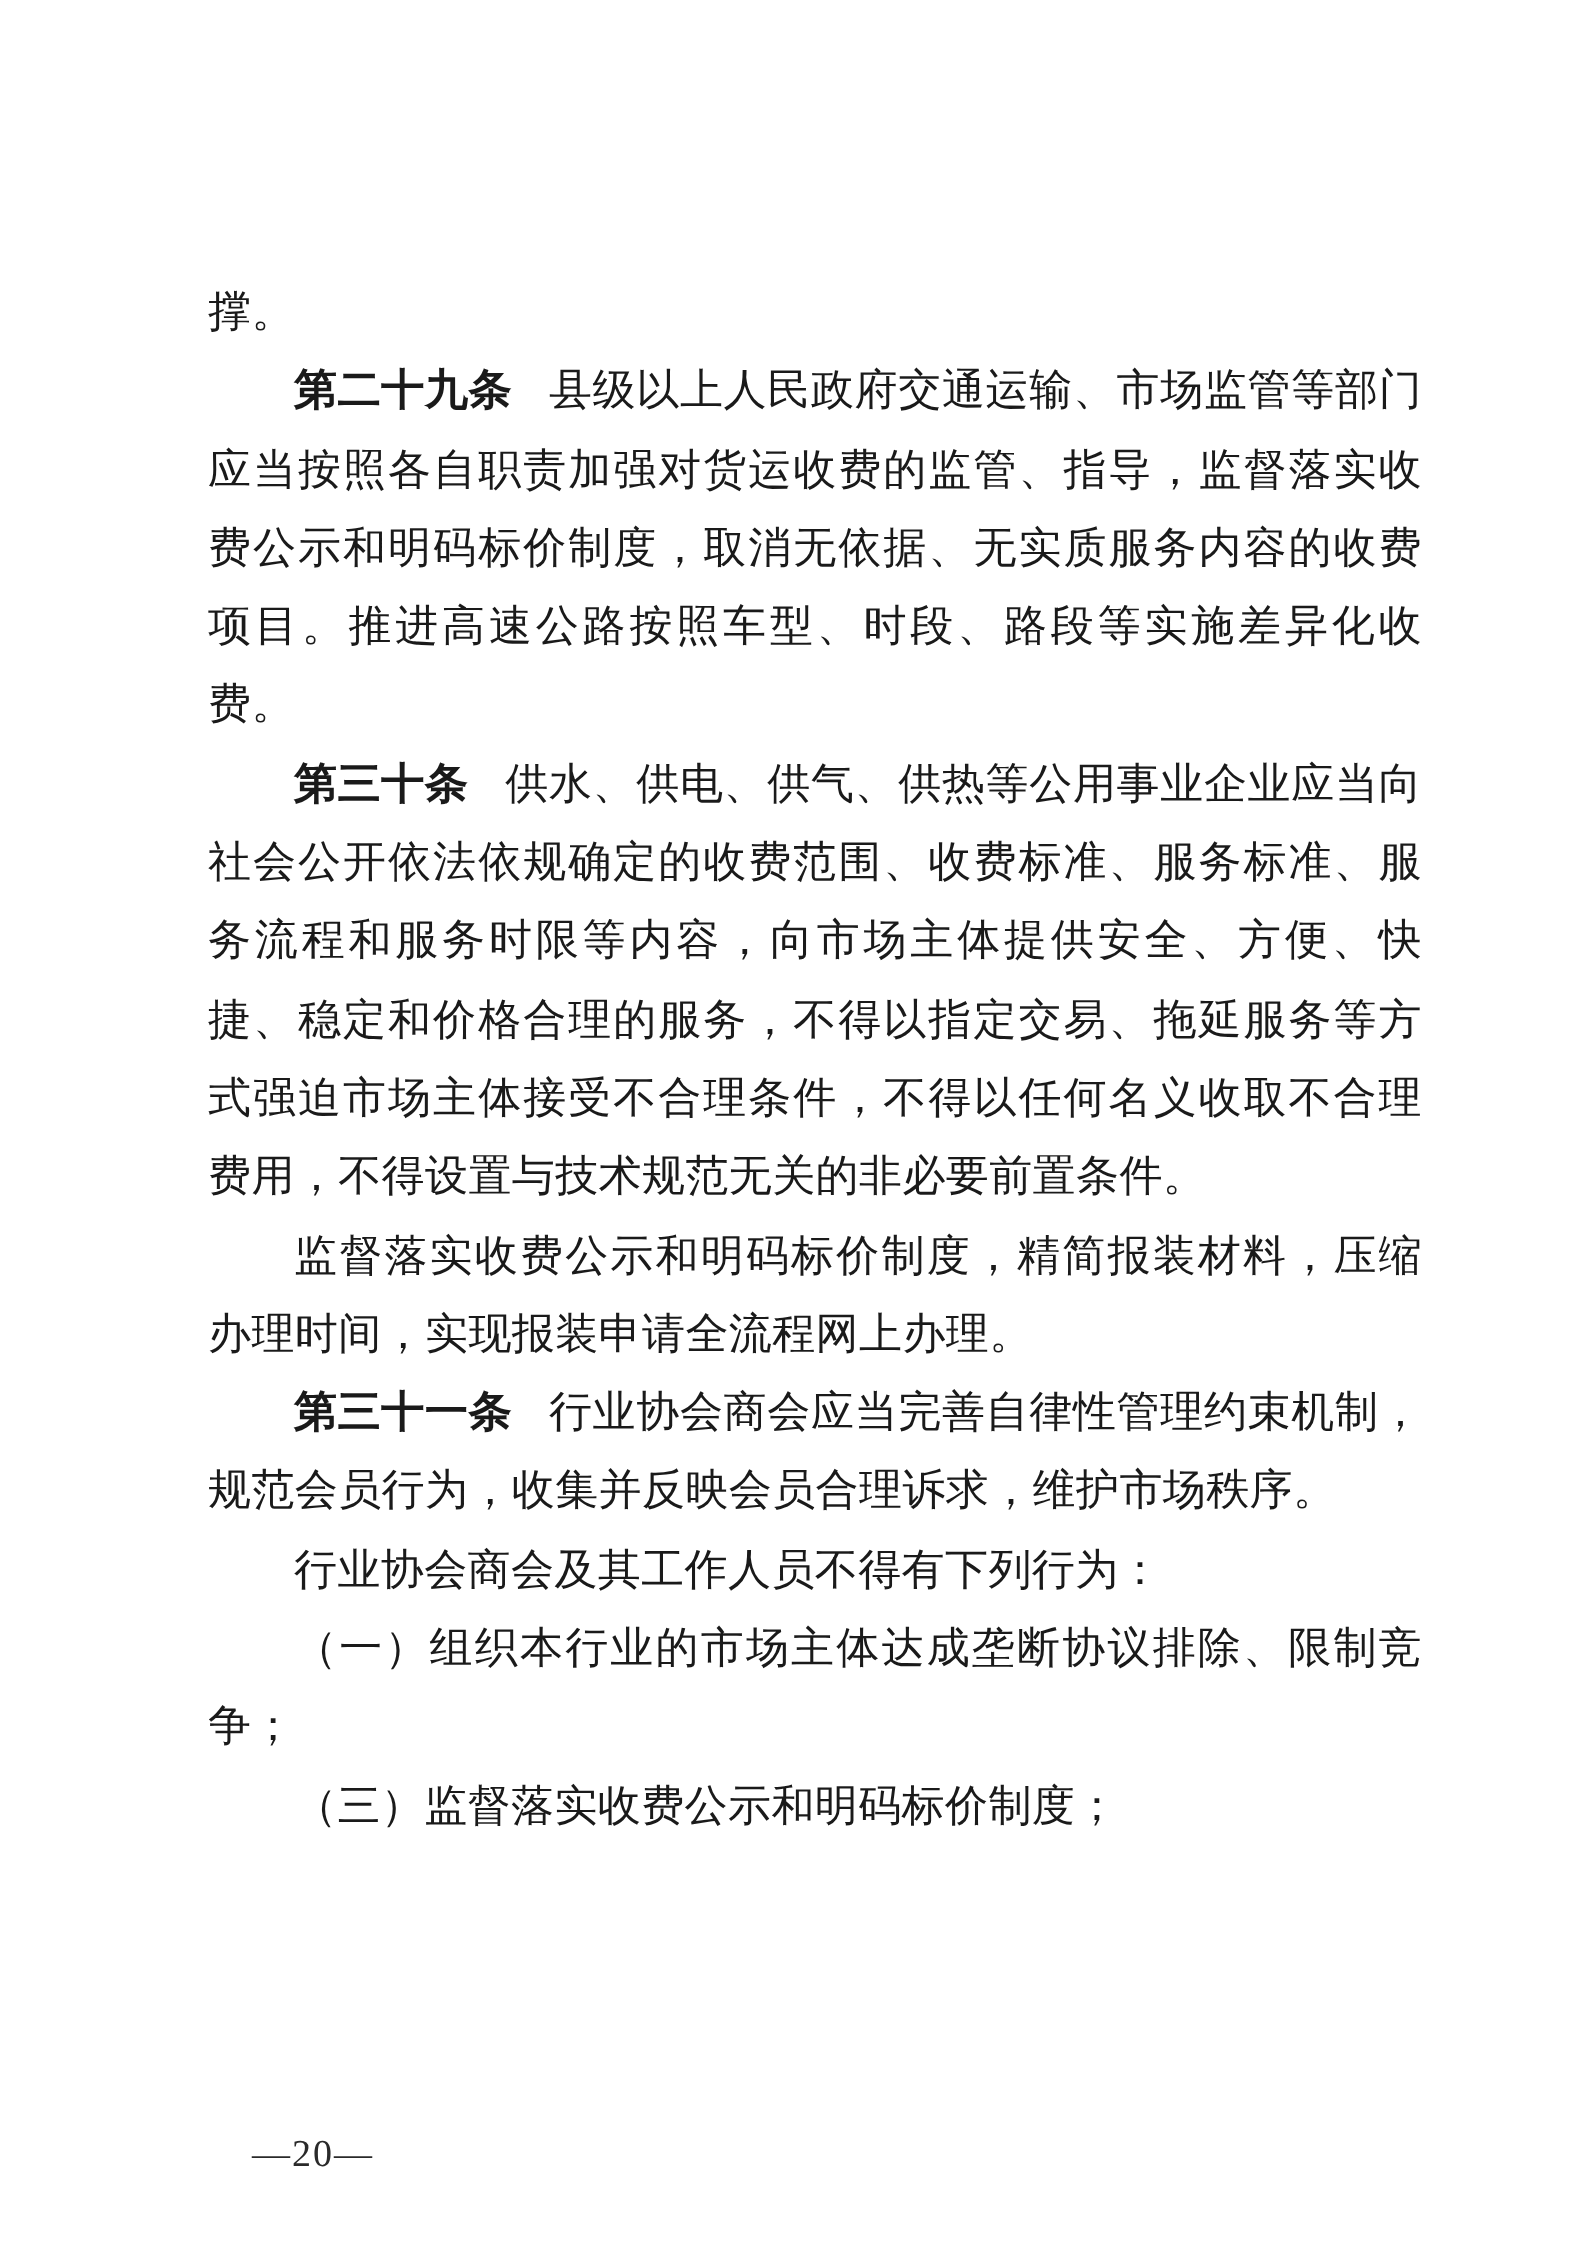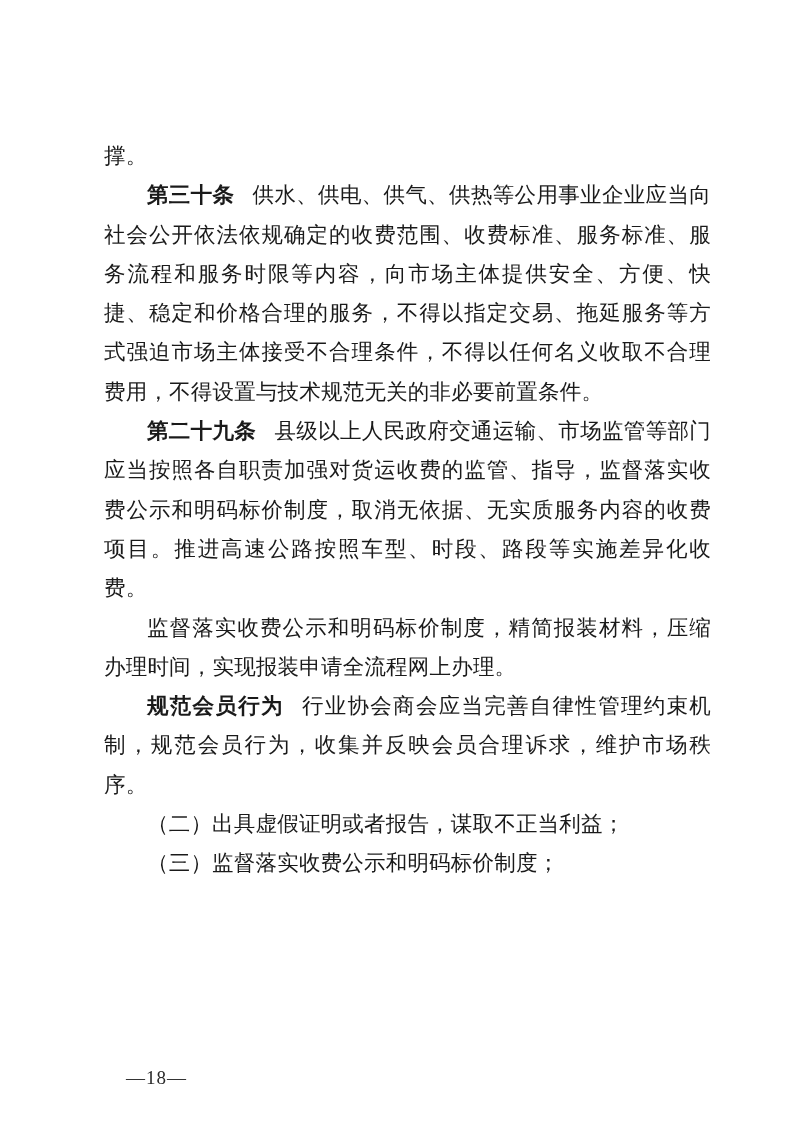--- a/index.html
+++ b/index.html
@@ -52,30 +52,31 @@
 </style>
 </head>
 <body>
 
 <div class="page">
   <div class="text-block">
 
     <p class="no-indent"><span>撑。</span></p>
 
 
+    <p><span class="article-no">第二十九条</span><span>县级以上人民政府交通运输、市场监管等部门应当按照各自职责加强对货运收费的监管、指导，监督落实收费公示和明码标价制度，取消无依据、无实质服务内容的收费项目。推进高速公路按照车型、时段、路段等实施差异化收费。</span></p>
+
     <p><span class="article-no">第三十条</span><span>供水、供电、供气、供热等公用事业企业应当向社会公开依法依规确定的收费范围、收费标准、服务标准、服务流程和服务时限等内容，向市场主体提供安全、方便、快捷、稳定和价格合理的服务，不得以指定交易、拖延服务等方式强迫市场主体接受不合理条件，不得以任何名义收取不合理费用，不得设置与技术规范无关的非必要前置条件。</span></p>
-
-    <p><span class="article-no">第二十九条</span><span>县级以上人民政府交通运输、市场监管等部门应当按照各自职责加强对货运收费的监管、指导，监督落实收费公示和明码标价制度，取消无依据、无实质服务内容的收费项目。推进高速公路按照车型、时段、路段等实施差异化收费。</span></p>
 
     <p><span>监督落实收费公示和明码标价制度，精简报装材料，压缩办理时间，实现报装申请全流程网上办理。</span></p>
 
-    <p><span class="article-no">规范会员行为</span><span>行业协会商会应当完善自律性管理约束机制，规范会员行为，收集并反映会员合理诉求，维护市场秩序。</span></p>
+    <p><span class="article-no">第三十一条</span><span>行业协会商会应当完善自律性管理约束机制，规范会员行为，收集并反映会员合理诉求，维护市场秩序。</span></p>
 
+    <p><span>行业协会商会及其工作人员不得有下列行为：</span></p>
 
+    <p><span>（一）组织本行业的市场主体达成垄断协议排除、限制竞争；</span></p>
 
-    <p><span>（二）出具虚假证明或者报告，谋取不正当利益；</span></p>
 
     <p><span>（三）监督落实收费公示和明码标价制度；</span></p>
 
   </div>
 
-  <div class="page-footer">—18—</div>
+  <div class="page-footer">—20—</div>
 </div>
 
 </body></html>

